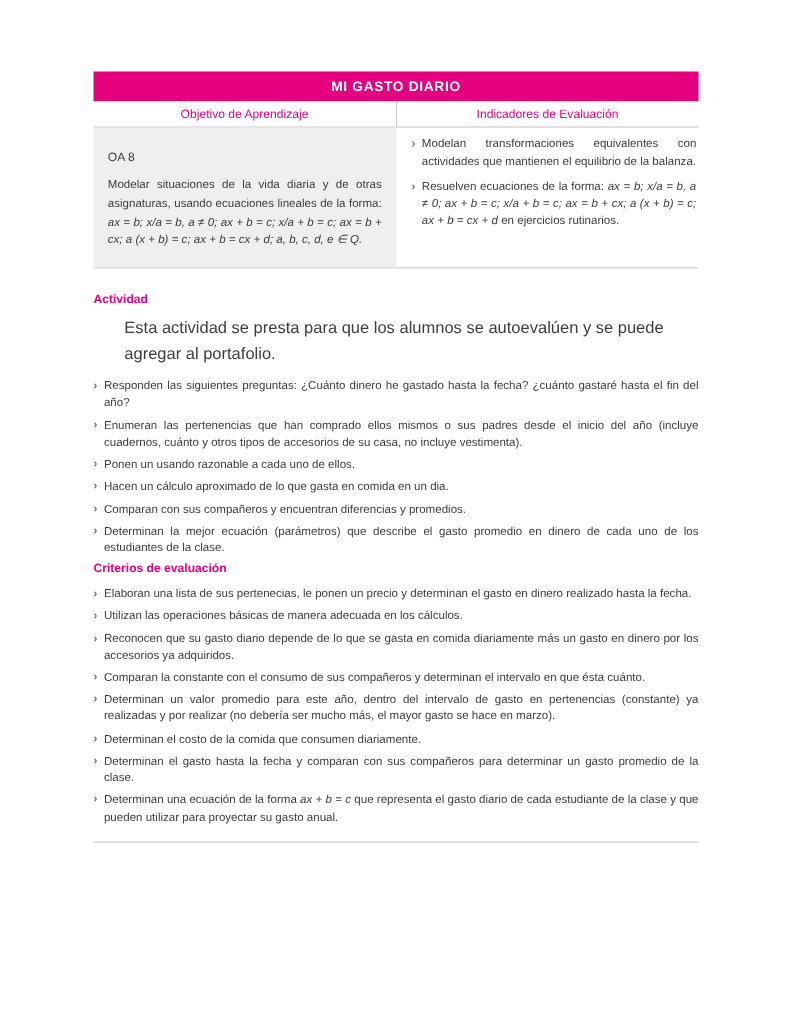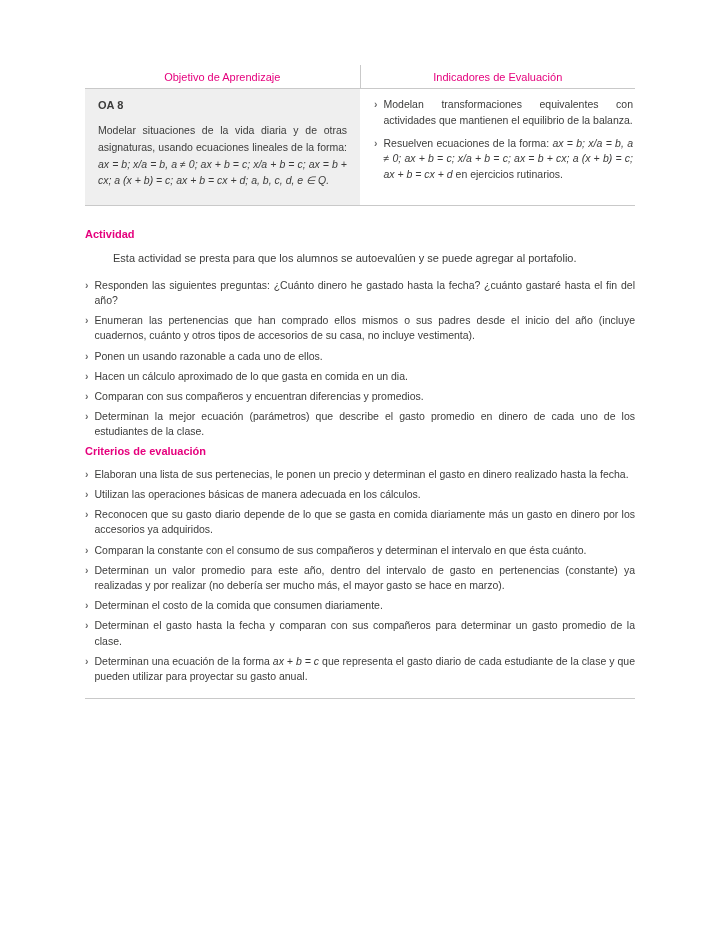--- a/index.html
+++ b/index.html
@@ -40,21 +40,21 @@
   .table-body{display:flex;border-bottom:1px solid var(--rule);align-items:stretch;}
   .cell-objetivo{
     width:50%;box-sizing:border-box;
     background:var(--cell_bg);
     padding:10px 13px 16px 13px;
   }
   .cell-indicadores{
     width:50%;box-sizing:border-box;
     padding:8px 2px 12px 14px;
   }
-  .oa-code{font-weight:bold;font-size:11px;margin:0 0 11px 0;}
+  .oa-code{font-weight:normal;font-size:11px;margin:11px 0 11px 0;}
   .oa-text{font-size:10.5px;line-height:1.6;text-align:justify;margin:0;}
   .math{font-style:italic;}
 
   
   ul.bullets{list-style:none;margin:0;padding:0;}
   ul.bullets li{
     display:flex;
     font-size:10.5px;line-height:1.45;
     margin:0 0 5px 0;
     text-align:justify;
@@ -70,34 +70,37 @@
 
   .cell-indicadores ul.bullets li{margin-bottom:7px;line-height:1.5;}
 
   
   .section-heading{
     color:var(--accent);
     font-weight:bold;
     font-size:11px;
     margin:22px 0 10px 0;
   }
-  .intro{font-size:11px;line-height:1.5;margin:0 0 11px 0;padding-left:28px;}
+  .intro{font-size:15px;line-height:1.5;margin:0 0 11px 0;padding-left:28px;}
   .criterios-heading{margin-top:3px;}
 
   .bottom-rule{
     border:none;
     border-top:1px solid var(--rule);
     margin:14px 0 0 0;
   }
 </style>
 </head>
 <body>
 
 <div class="page">
 
+  <div class="title-bar">
+    <span>MI GASTO DIARIO</span>
+  </div>
 
   <div class="table-header">
     <div class="th th-left">Objetivo de Aprendizaje</div>
     <div class="th">Indicadores de Evaluación</div>
   </div>
 
   <div class="table-body">
     <div class="cell-objetivo">
       <p class="oa-code">OA 8</p>
       <p class="oa-text"><span>Modelar situaciones de la vida diaria y de otras asignaturas, usando ecuaciones lineales de la forma: </span><span class="math">ax = b; x/a = b, a ≠ 0; ax + b = c; x/a + b = c; ax = b + cx; a (x + b) = c; ax + b = cx + d; a, b, c, d, e ∈ Q.</span></p>

